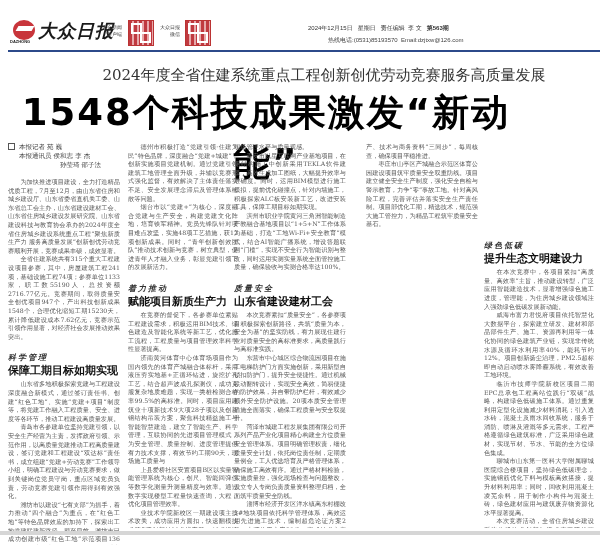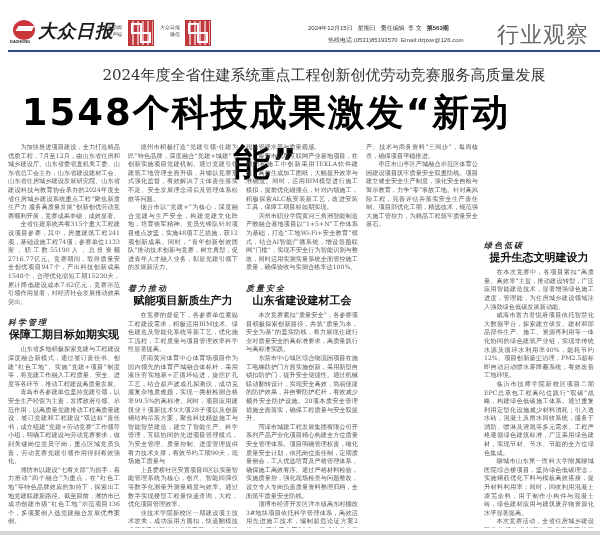--- a/index.html
+++ b/index.html
@@ -24,21 +24,21 @@
   .rule-top { position: absolute; left: 8px; top: 50px; width: 592px; height: 2px; background: #2c4a8a; }
 
   .subhead { position: absolute; left: 0; top: 66px; width: 600px; text-align: center; font-size: 15px; color: #333; padding-left: 48px; }
   .headline { position: absolute; left: 0; top: 88px; width: 532px; text-align: center; font-size: 37px; font-weight: bold; color: #000; font-family: "DejaVu Sans", sans-serif; letter-spacing: 2px; }
 
   .col { position: absolute; top: 143px; font-size: 6.2px; line-height: 8.6px; color: #555; text-align: justify; }
   .col p { text-indent: 2em; margin-bottom: 0; }
   .byline { font-size: 6.5px; line-height: 9px; color: #444; margin-bottom: 8px; }
   .byline .box { display: inline-block; width: 7px; height: 7px; border: 1px solid #555; margin-right: 4px; vertical-align: -1px; }
   .sec-kicker { font-size: 8px; font-style: italic; color: #333; margin-top: 12px; letter-spacing: 2px; font-weight: bold; }
-  .sec-head { text-align: center; font-size: 11px; font-weight: bold; color: #111; margin: 4px 0 6px; font-family: Liberation Mono, monospace; }
+  .sec-head { font-size: 11px; font-weight: bold; color: #111; margin: 4px 0 6px; font-family: Liberation Sans, sans-serif; }
   .bottom-rule { position: absolute; left: 0; top: 531px; width: 600px; height: 4px; background: #d6d6d6; }
 </style>
 </head>
 <body>
 
 <div class="masthead">
   <div class="logo-circle"></div>
   <div class="logo-sub">DAZHONG</div>
   <div class="logo-text">大众日报</div>
 
@@ -58,49 +58,53 @@
     <span>2024年12月15日</span>&nbsp;&nbsp;
     <span>星期日</span>&nbsp;&nbsp;
     <span>责任编辑</span>&nbsp;
     <span>李 文</span>&nbsp;&nbsp;
     <b>第563期</b>
   </div>
   <div class="meta2">
     <span>热线电话:(0531)85193570</span>&nbsp;
     <span>Email:dzjtxw@126.com</span>
   </div>
-  <div class="section-title">行业观察</div>
   <div class="rule-top"></div>
 </div>
 
 <div class="subhead">2024年度全省住建系统重点工程创新创优劳动竞赛服务高质量发展</div>
 <div class="headline">1548个科技成果激发“新动能”</div>
 
 <div class="col" style="left:8px; width:112px;">
+  <div class="byline">
+    <div><span class="box"></span><span>本报记者 苑 巍</span></div>
+    <div style="padding-left:11px;">本报通讯员 侯和志 李 杰</div>
+    <div style="padding-left:52px;">孙莹琦 邵子法</div>
+  </div>
   <p>为加快推进项目建设，全力打造精品优质工程，7月至12月，由山东省住房和城乡建设厅、山东省委省直机关工委、山东省总工会主办，山东省建设建材工会、山东省住房城乡建设发展研究院、山东省建设科技与教育协会承办的2024年度全省住房城乡建设系统重点工程“聚焦新质生产力 服务高质量发展”创新创优劳动竞赛顺利开展，竞赛成果丰硕，成效显著。</p>
   <p>全省住建系统共有315个重大工程建设项目参赛，其中，房屋建筑工程241项，基础设施工程74项；参赛单位1133家，职工数55190人，总投资额2716.77亿元。竞赛期间，取得质量安全创优项目947个，产出科技创新成果1548个，合理优化缩短工期15230天，累计降低建设成本7.62亿元，竞赛示范引领作用显著，对经济社会发展推动效果突出。</p>
   <div class="sec-kicker">科学管理</div>
   <div class="sec-head">保障工期目标如期实现</div>
   <p>山东省多地积极探索党建与工程建设深度融合新模式，通过签订责任书、创建“红色工地”、实施“党建+项目”制度等，将党建工作融入工程质量、安全、进度等各环节，推动工程建设高质量发展。</p>
   <p>青岛市各参建单位坚持党建引领，以安全生产经营为主责，发挥政府引领、示范作用，以高质量党建推动工程高质量建设，签订党建和工程建设“双达标”责任书，成立组建“党建+劳动竞赛”工作领导小组，明确工程建设与劳动竞赛要求，做到关键岗位党员守岗，重点区域党员负责，劳动竞赛党建引领作用得到有效强化。</p>
   <p>潍坊市以建设“七有支部”为抓手，着力推动“四个融合”为重点，在“红色工地”等特色品牌效应的加持下，探索出工地党建联建新路径。截至目前，潍坊市已成功创建市级“红色工地”示范项目136个，多项案例入选党建融合发展优秀案例。</p>
 </div>
 
 <div class="col" style="left:128px; width:110px; height:385px; overflow:hidden;">
   <p>德州市积极打造“党建引领·住建为民”特色品牌，深度融合“党建+城建”，创新实施项目党建机制。通过党建引领建筑工地管理全面升级，并辅以竞赛形式强化监督，有效解决了主体责任落实不足、安全发展理念滞后及管理体系松散等问题。</p>
   <p>烟台市以“党建+”为核心，深度融合党建与生产安全，构建党建文化阵地，培育铁军精神。党员先锋队针对项目难点攻坚，实施48项工艺措施，获12项创新成果。同时，“青年创新创效团队”推动技术创新与竞赛，树立典型，促进青年人才融入业务，彰显党建引领下的发展新活力。</p>
   <div class="sec-kicker">着力推动</div>
   <div class="sec-head">赋能项目新质生产力</div>
   <p>在竞赛的督促下，各参赛单位紧贴工程建设需求，积极运用BIM技术、绿色建造及智能化系统等新工艺，优化施工流程，工程质量与项目管理效率科学性显著提高。</p>
   <p>济南黄河体育中心体育场项目作为国内领先的体育产城融合体标杆，采用液压夯实地基+正循环钻进，旋挖扩孔工艺，结合超声波成孔探测仪，成功克服复杂地质难题，实现一类桩检测合格率99.5%的高标准。同时，项目应用建筑业十项新技术9大项28子项以及创新钢结构吊装方案，聚焦科技精益施工与智能智慧建造，建立了智能生产、科学管理，互联协同的先进项目管理模式，为安全管理、质量控制、进度管理提供有力技术支撑，有效节约工期90天，现场施工质量与</p>
   <p>上县爱桥社区安置项目B区以实量智能管理系统为核心，创尺、智能回弹仪等数字化测量升测量精度与效率。通过数字实现楼型工程量快速查询，大程，优化项目管理效率。</p>
   <p>业技术学院新校区一期建设项主技术攻关，成功应用方圆扣，快速翻模技术等5项创新技M虚拟安装、ALC板墙施工等托科技平台与竞赛激励，项目技术与施工工法，有效提升了</p>
 </div>
 
-<div class="col" style="left:246px; width:112px; height:385px; overflow:hidden;">
+<div class="col" style="left:234px; width:112px; height:385px; overflow:hidden;">
   <p style="text-indent:0">现场管理水平与质量观感。</p>
   <p>泰安市以星互联网产业基地项目，在钢结构施工中创新采用TEKLA软件建模，高效生成加工图纸，大幅提升效率与准确度。同时，运用BIM模型进行施工模拟，提前优化碰撞点，针对内墙施工，积极探索ALC板安装新工艺，改进安装工具，保障工期目标如期实现。</p>
   <p>滨州市职业学院黄河三角洲智能制造产教融合基地项目以“1+5+N”工作体系为基础，打造“工地Wi-Fi+安全教育”模式，结合AI智能广播系统，增设答题联网“门槛”，实现不安全行为智能识别与整改，同时运用实测实量系统全面管控施工质量，确保验收与实测合格率达100%。</p>
   <div class="sec-kicker">质量安全</div>
   <div class="sec-head">山东省建设建材工会</div>
   <p>本次竞赛紧扣“质量安全”，各参赛项目积极探索创新路径，共筑“质量为本，安全为基”的坚实防线，有力展现住建行业对质量安全的高标准要求，高质量践行与高标准实践。</p>
   <p>东营市中心城区综合物流园项目在施工电梯防护门方面实施创新，采用新型自锁扣防护门，提升安全便捷性。通过机械联动翻转设计，实现安全高效，简易便捷的防护效果，并自带防护栏杆，有效减少额外安全防护设施。20项本质安全管理措施全面落实，确保工程质量与安全双提升。</p>
   <p>菏泽市城建工程发展集团有限公司开系列产品产业化项目精心构建全方位质量安全管理体系。项目明确管理权责，细化质量安全计划，依托岗位责任制，定期质量例会，工人优选培育及严格管理体系，确保施工高效有序。通过严格材料检验，实施质量控，强化现场检查与问题整改，设立专人专岗负责质量资料整理归档，全面筑牢质量安全防线。</p>
   <p>淄博市经济开发区洋水镇高东村棚改3#地块项目依托科学管理体系，高效运用先进施工技术，编制超危论证方案2份，专项施工方案39份，完成技术交底与复核70余份。在确保工程质量与安全的前提下，实现生</p>
 </div>

